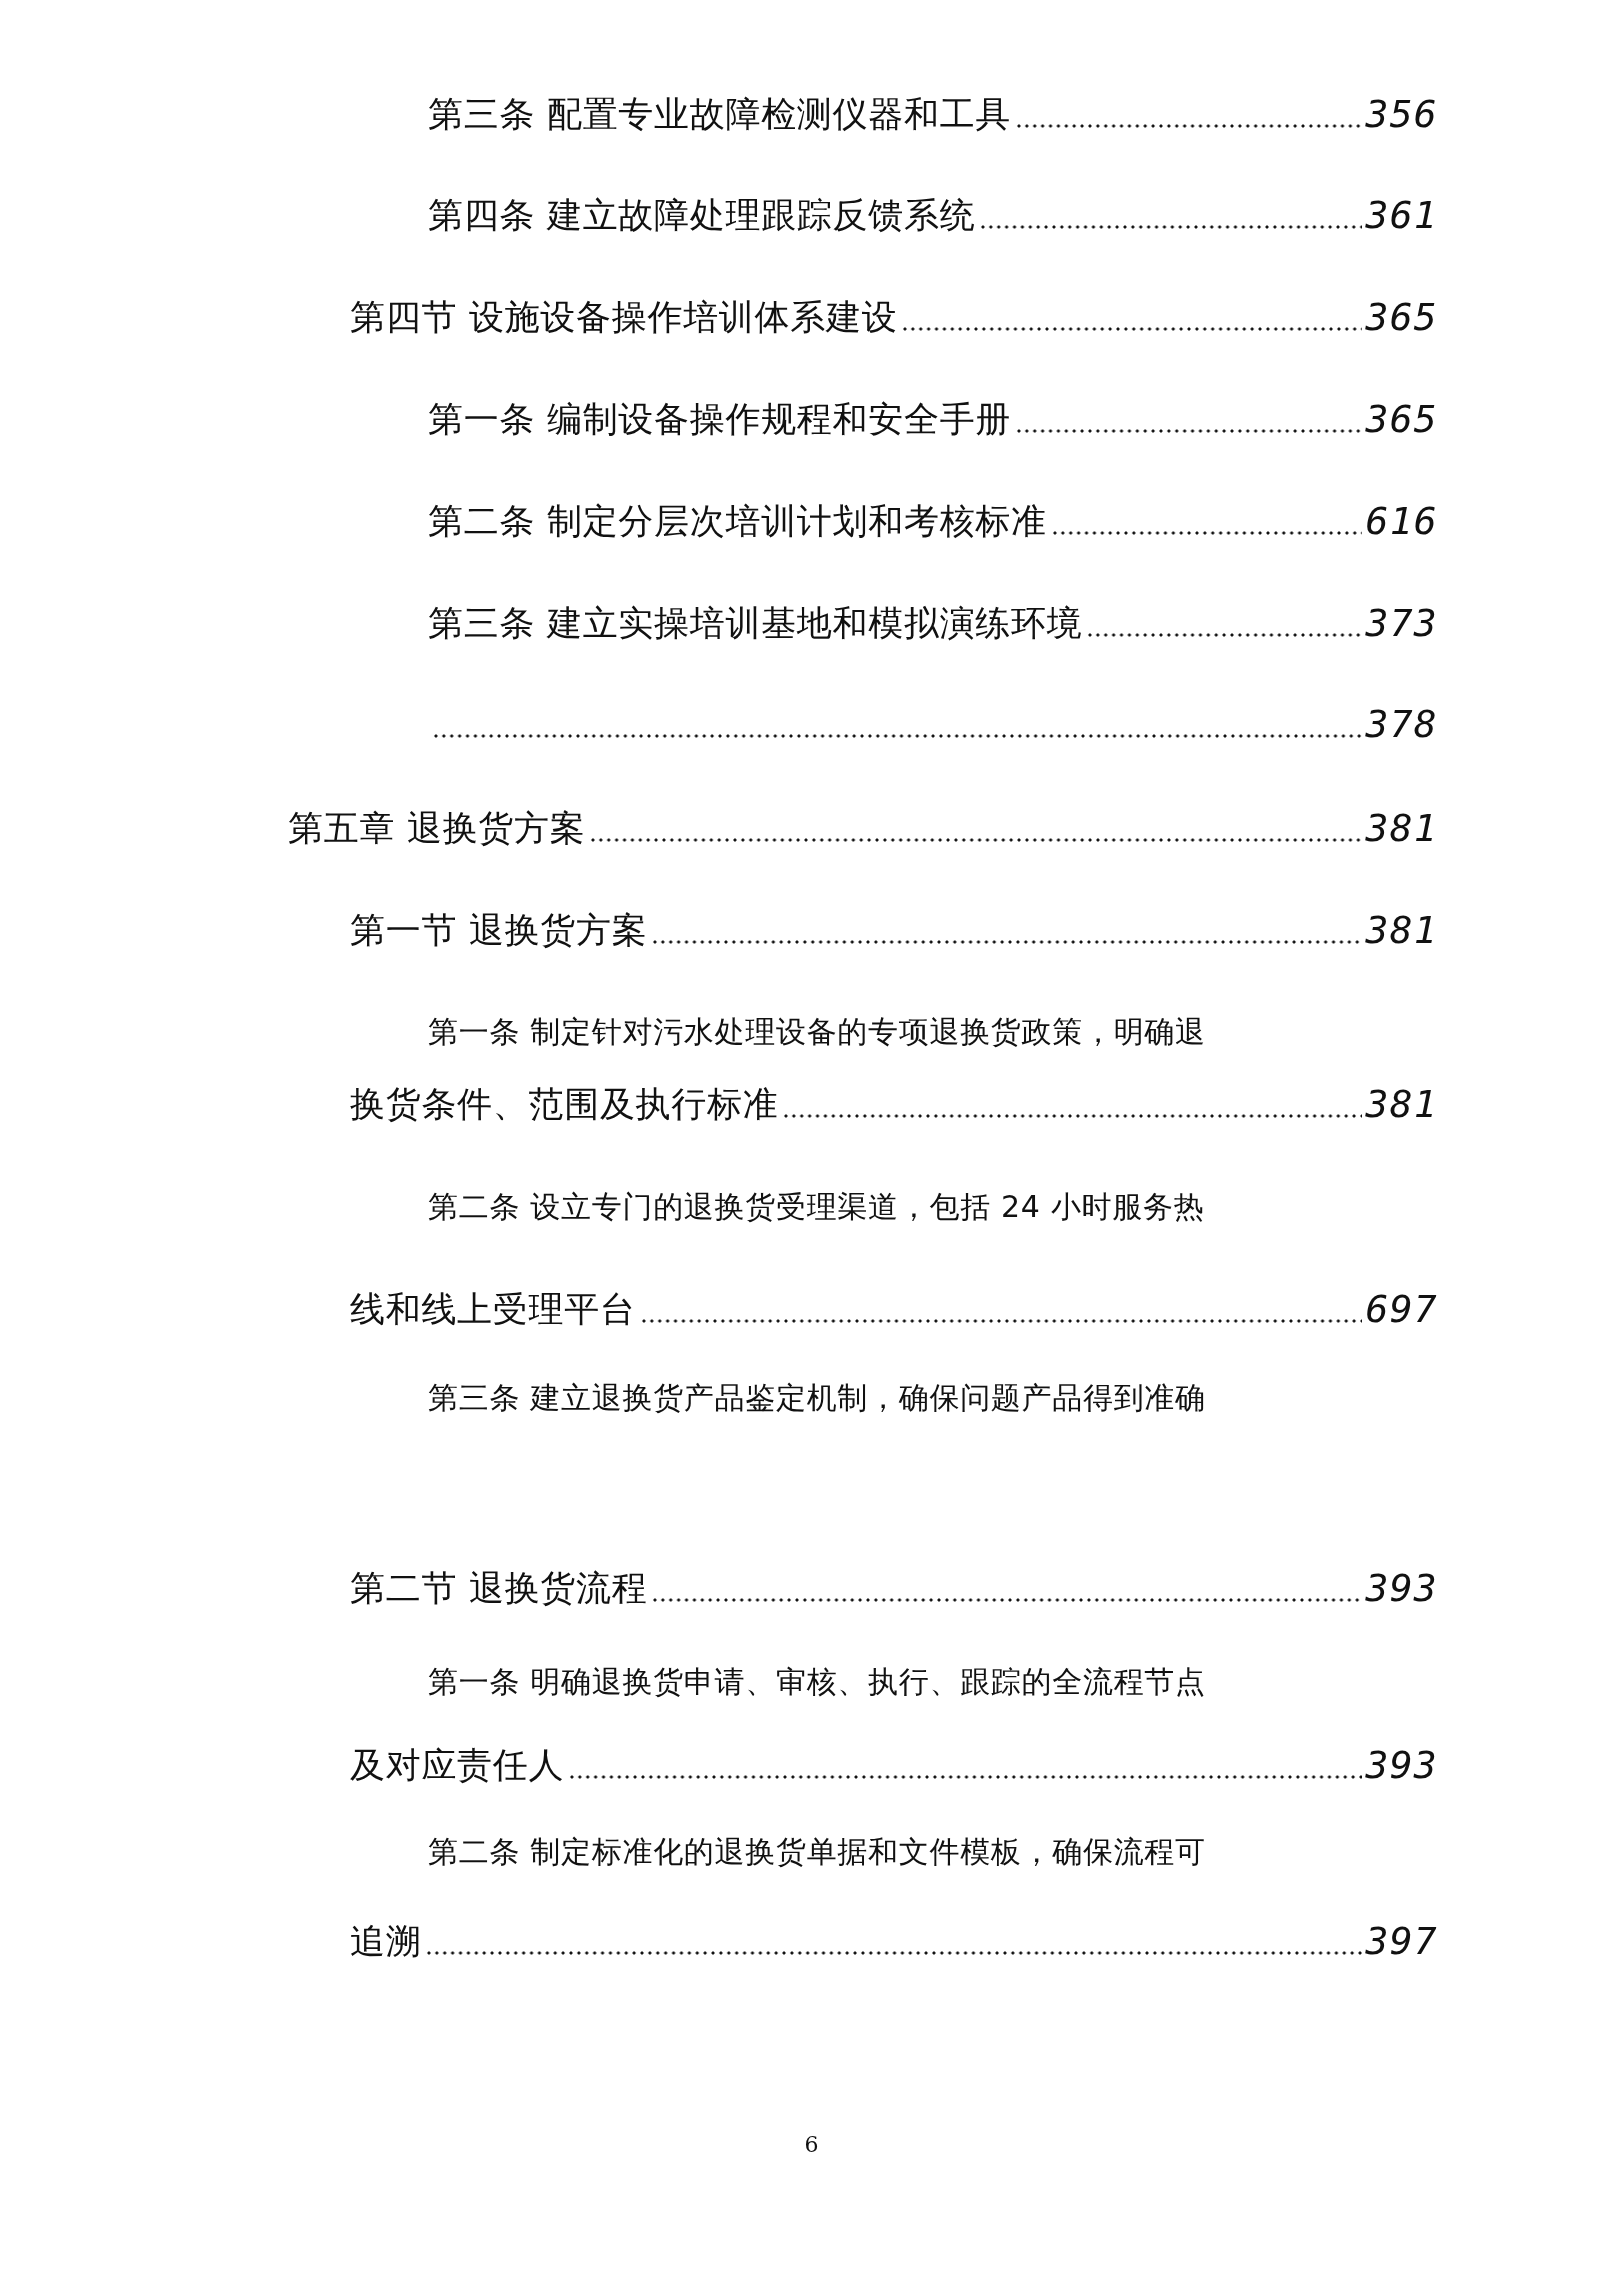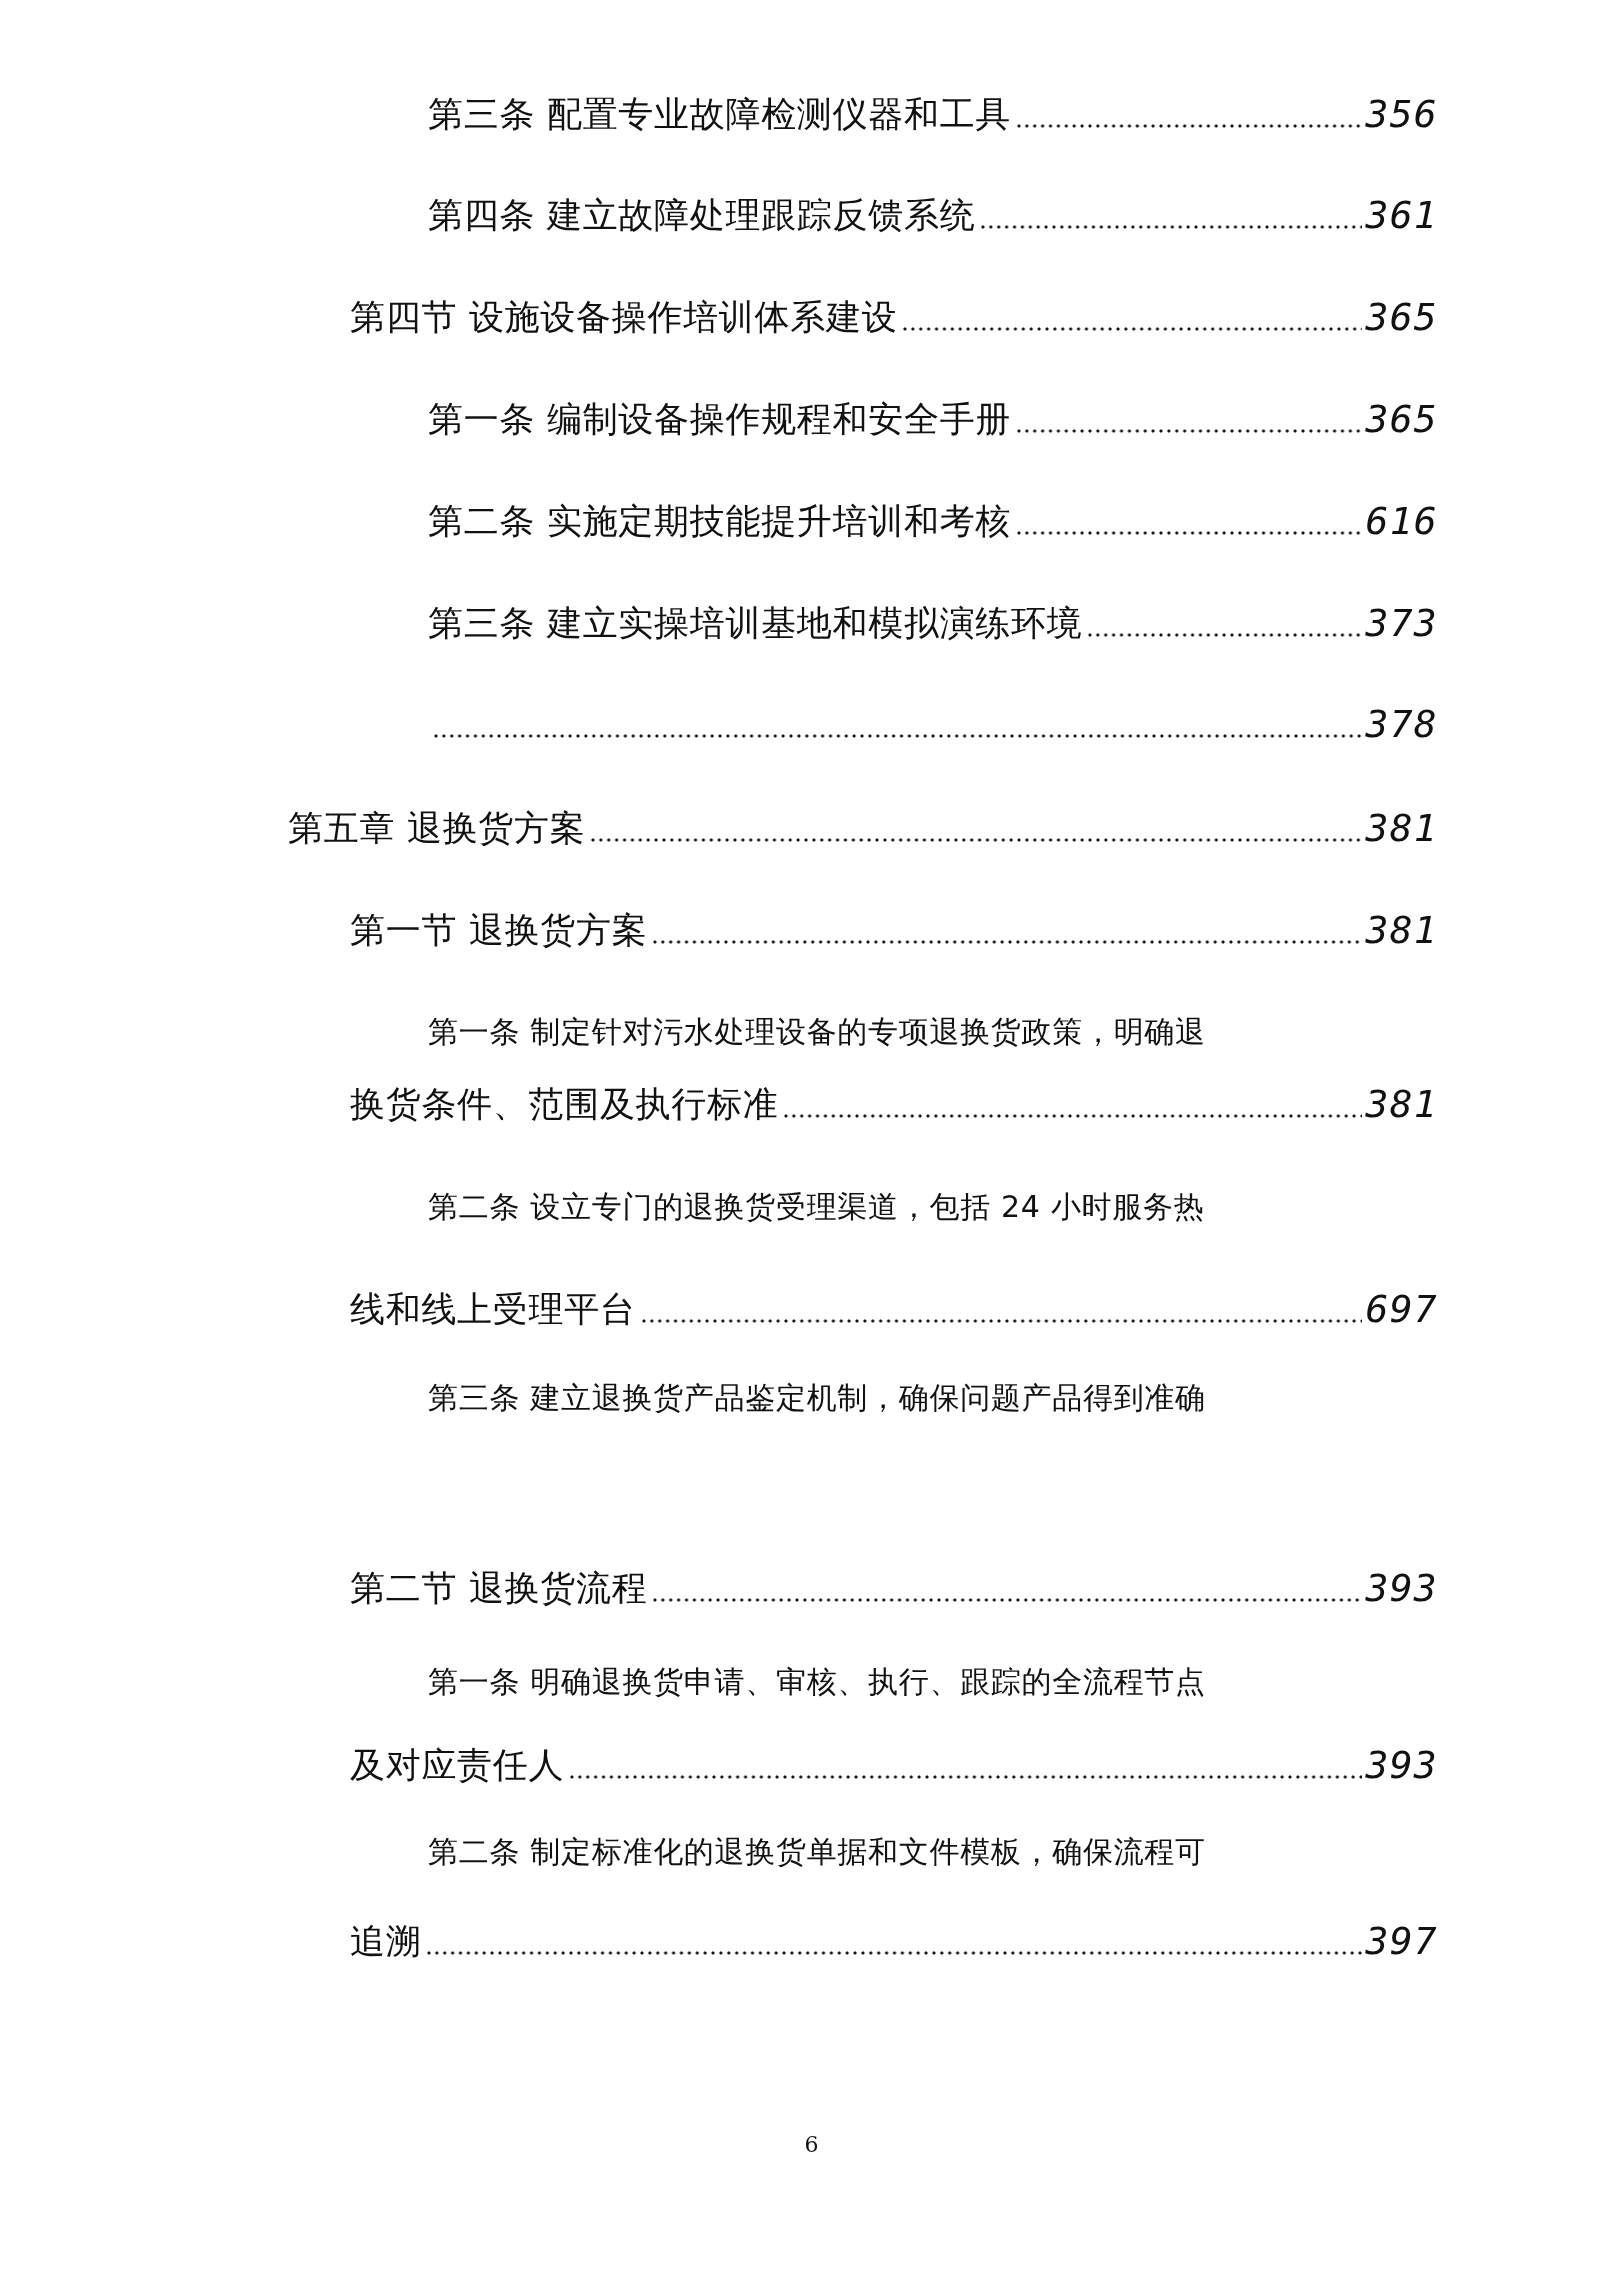--- a/index.html
+++ b/index.html
@@ -41,21 +41,21 @@
     <span class="title">第四节  设施设备操作培训体系建设</span>
     <span class="leader"></span>
     <span class="pg">365</span>
   </div>
   <div class="toc-line lvl-article" style="top:393px">
     <span class="title">第一条  编制设备操作规程和安全手册</span>
     <span class="leader"></span>
     <span class="pg">365</span>
   </div>
   <div class="toc-line lvl-article" style="top:495px">
-    <span class="title">第二条  实施定期技能提升培训和考核</span>
+    <span class="title">第二条  制定分层次培训计划和考核标准</span>
     <span class="leader"></span>
     <span class="pg">616</span>
   </div>
   <div class="toc-line lvl-article" style="top:597px">
     <span class="title">第三条  建立实操培训基地和模拟演练环境</span>
     <span class="leader"></span>
     <span class="pg">373</span>
   </div>
   <div class="toc-line lvl-article" style="top:698px">
     <span class="leader"></span>

